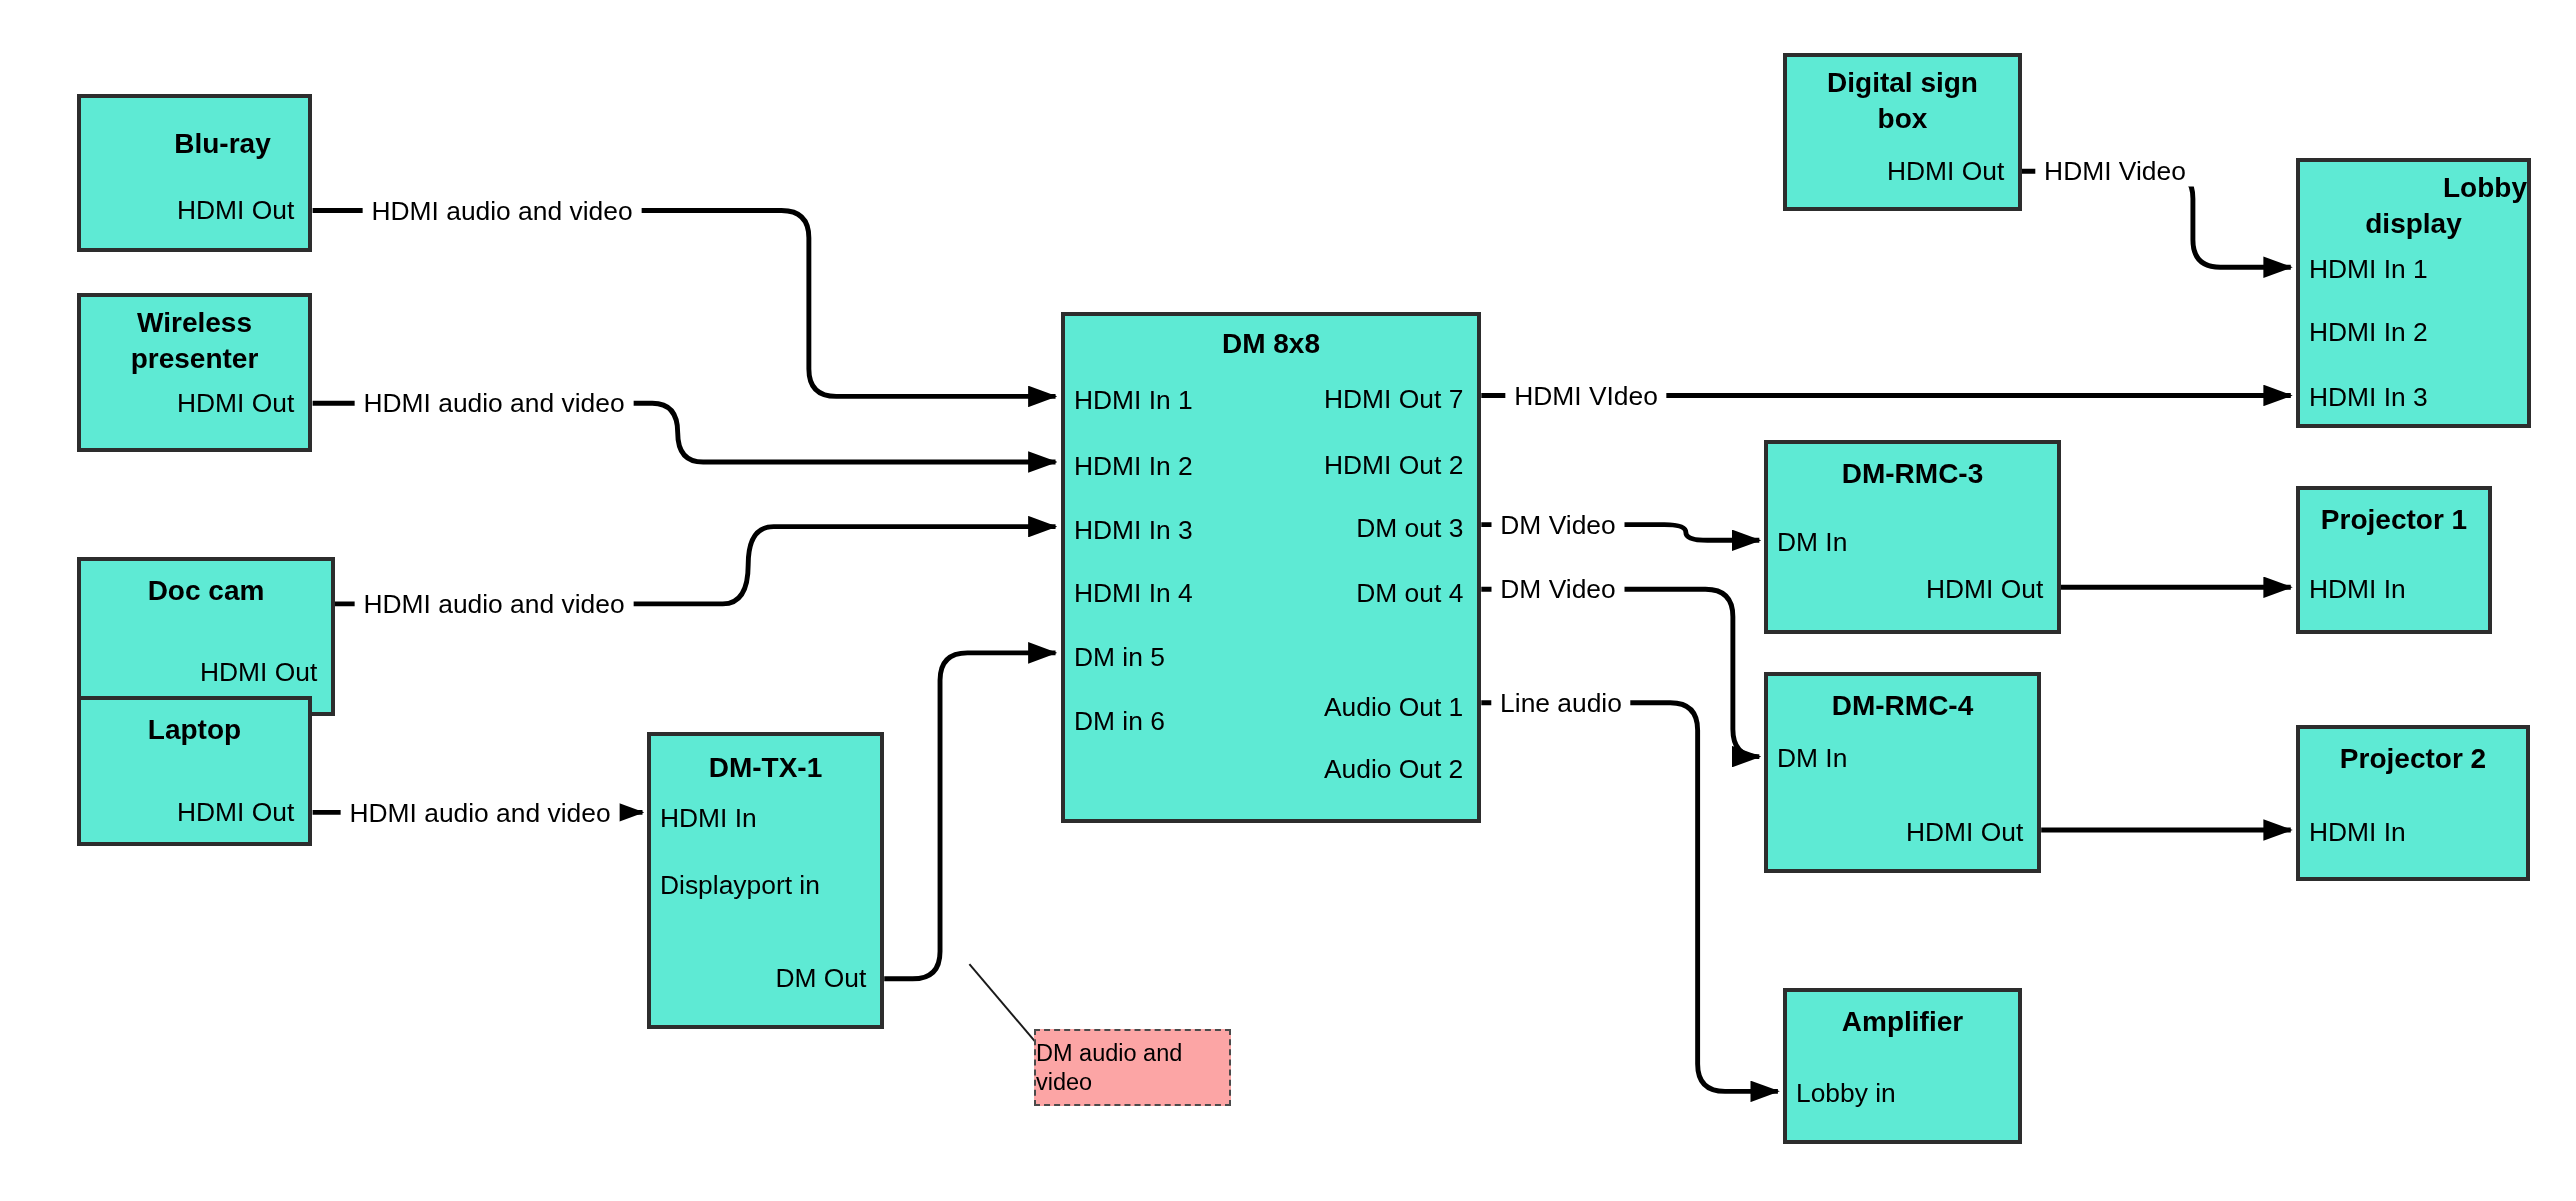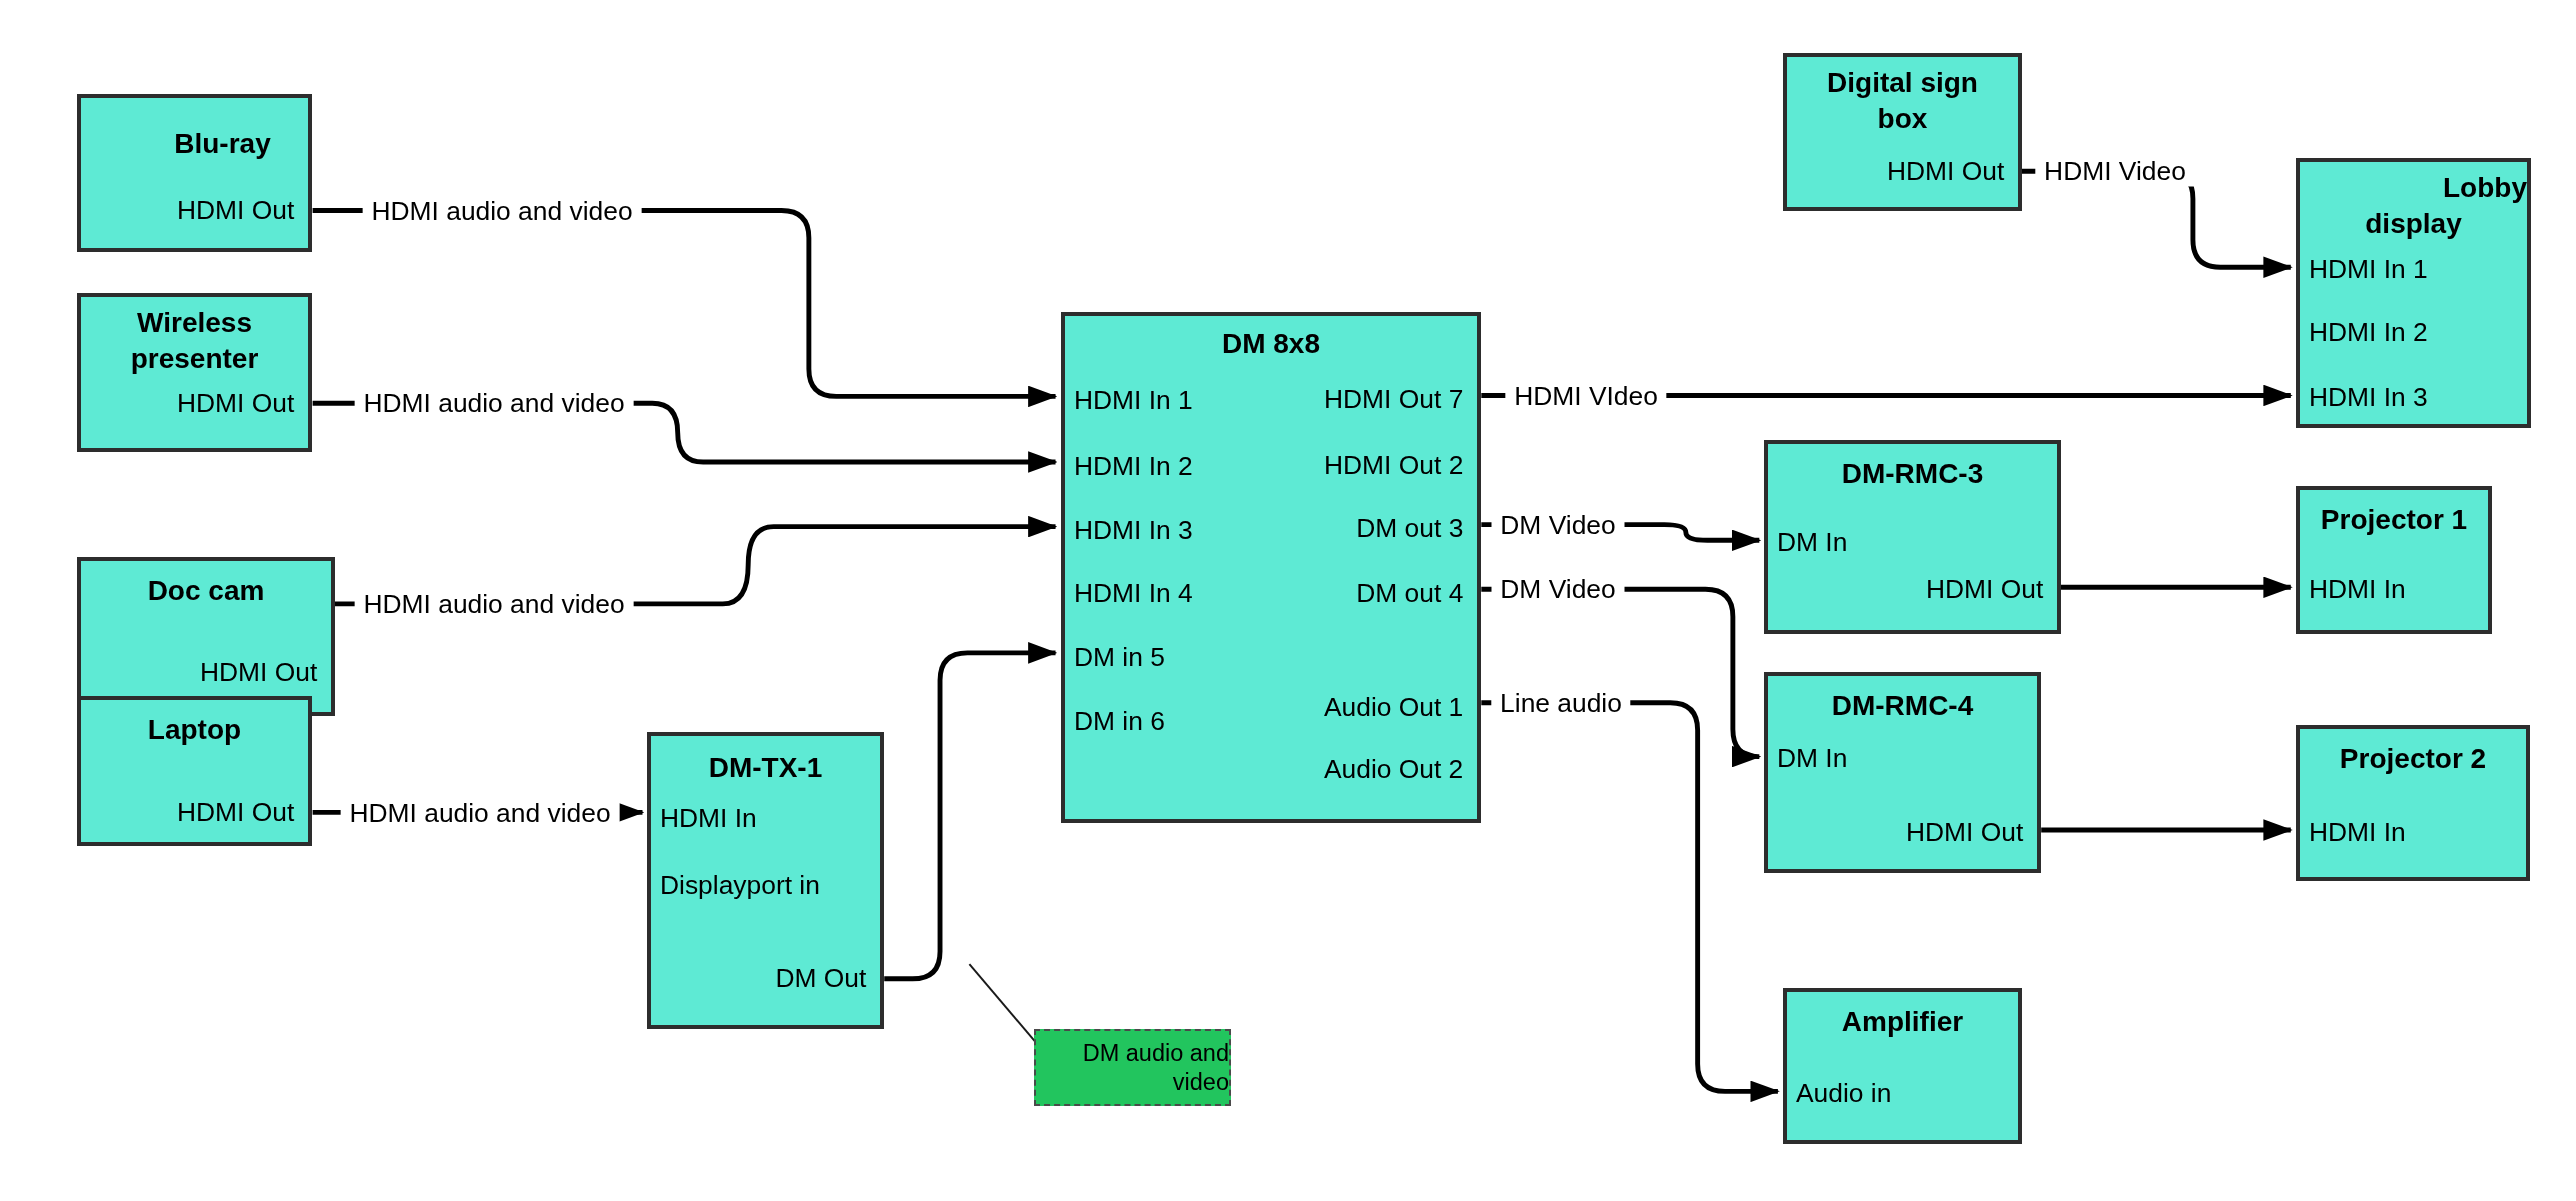--- a/index.html
+++ b/index.html
@@ -60,23 +60,23 @@
     background: #ffffff;
     padding: 0 8.8px;
     font-size: 26.4px;
     line-height: 31px;
     white-space: nowrap;
     z-index: 4;
   }
   .callout {
     position: absolute;
     border: 2px dashed #4a4a4a;
-    background: #22c55e;
+    background: #fca5a5;
     box-sizing: border-box;
-    text-align: right;
+    text-align: left;
     font-size: 23.5px;
     line-height: 29px;
     z-index: 4;
     display: flex;
     flex-direction: column;
     justify-content: center;
   }
 </style>
 </head>
 <body>
@@ -179,21 +179,21 @@
     <div class="port right" style="top:156px;">HDMI Out</div>
   </div>
 
   <div class="node" style="left:2296px; top:725px; width:234px; height:156px;">
     <div class="title" style="top:11.7px;">Projector 2</div>
     <div class="port left" style="top:103px;">HDMI In</div>
   </div>
 
   <div class="node" style="left:1783px; top:988px; width:239px; height:156px;">
     <div class="title" style="top:11.7px;">Amplifier</div>
-    <div class="port left" style="top:101px;">Audio in</div>
+    <div class="port left" style="top:101px;">Lobby in</div>
   </div>
 
   <div class="wlabel" style="left:502px; top:211px;">HDMI audio and video</div>
   <div class="wlabel" style="left:494px; top:403px;">HDMI audio and video</div>
   <div class="wlabel" style="left:494px; top:604px;">HDMI audio and video</div>
   <div class="wlabel" style="left:480px; top:813px;">HDMI audio and video</div>
   <div class="wlabel" style="left:1586px; top:396px;">HDMI VIdeo</div>
   <div class="wlabel" style="left:1558px; top:525px;">DM Video</div>
   <div class="wlabel" style="left:1558px; top:589px;">DM Video</div>
   <div class="wlabel" style="left:1561px; top:703px;">Line audio</div>

